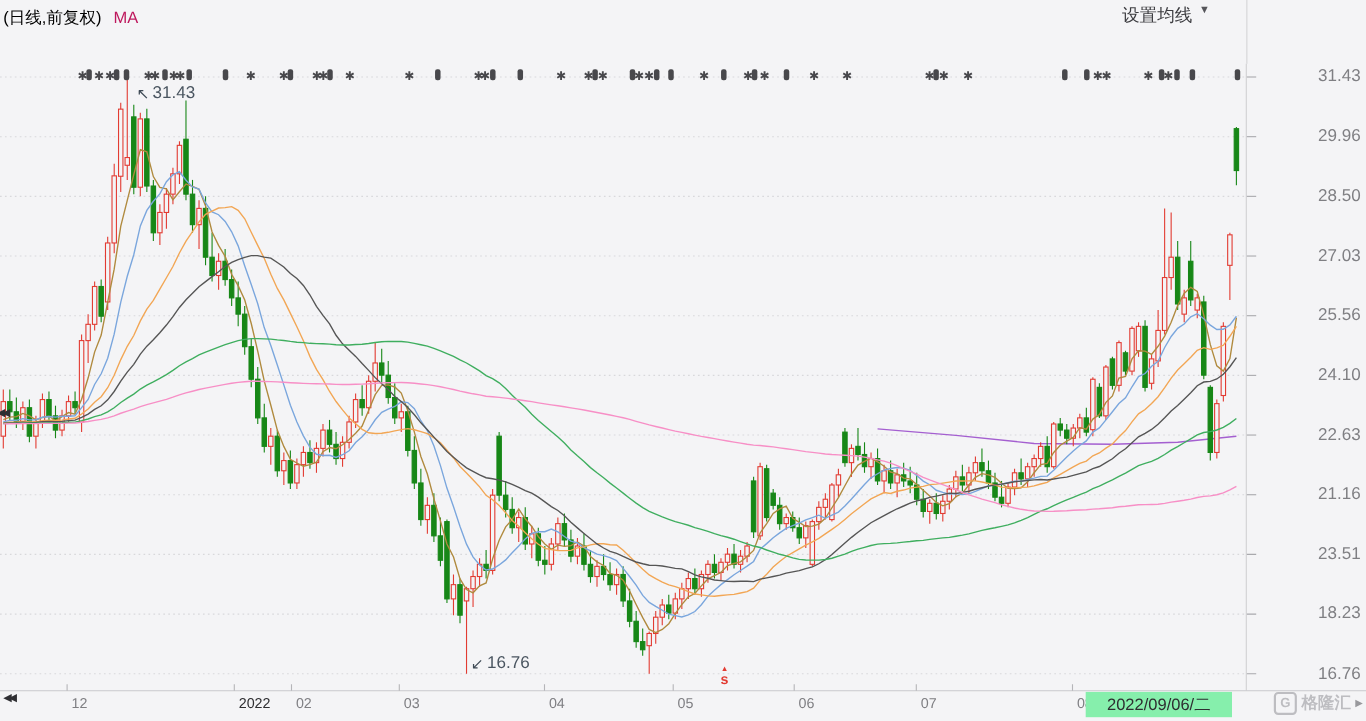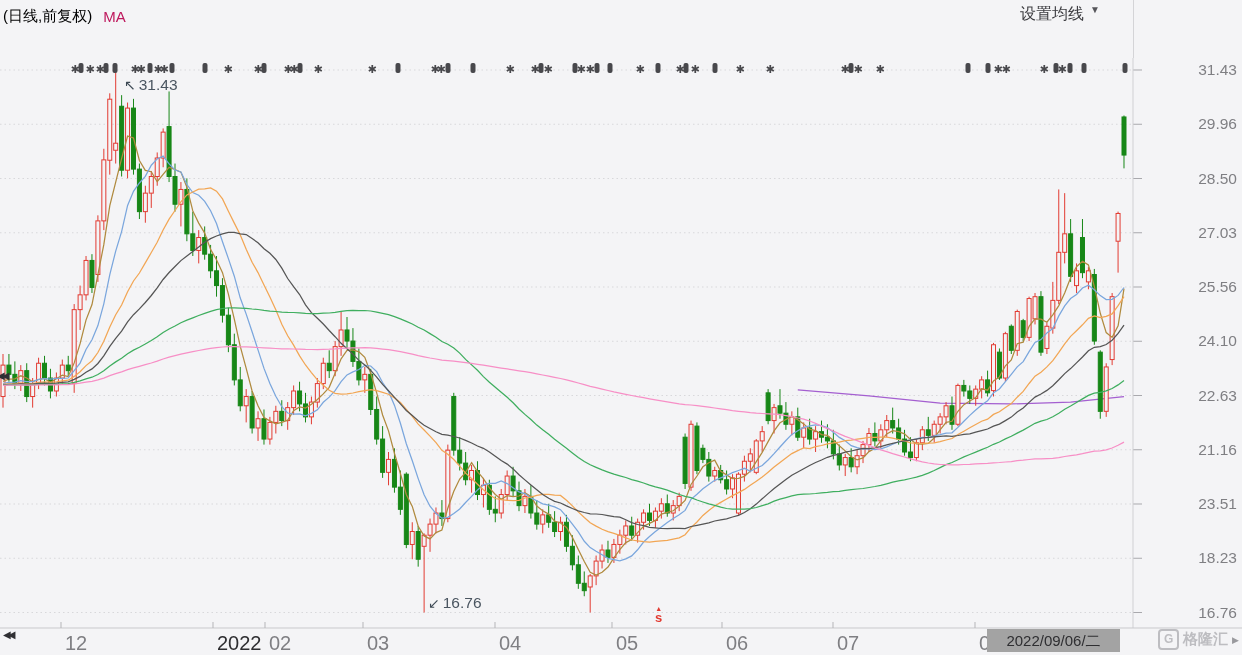--- a/index.html
+++ b/index.html
@@ -11,23 +11,23 @@
   .hdr-title{font-weight:400;}
   .ma-label{color:#be185d;}
   .settings-btn{position:absolute;left:1020px;top:4px;height:24px;display:flex;align-items:flex-start;gap:6px;
     font-size:16px;color:#3c3c40;cursor:pointer;z-index:6;}
   .caret{font-size:10px;color:#55555a;}
   .date-range-row{position:absolute;left:849px;top:32px;height:22px;display:flex;align-items:center;gap:4px;z-index:6;}
   .date-range{font-size:15.5px;color:#3a3a3e;text-decoration:underline;cursor:pointer;}
   .pin{width:17px;height:17px;}
   .vline-top{position:absolute;left:1133px;top:0;width:1px;height:58px;background:#d4d4d7;}
   .ylabel{position:absolute;width:70px;text-align:right;font-size:15.5px;color:#7f7f83;z-index:2;}
-  .xlabel{position:absolute;top:632px;font-size:20px;color:#7f7f83;z-index:2;white-space:nowrap;}
+  .xlabel{position:absolute;top:632px;font-size:13px;color:#7f7f83;z-index:2;white-space:nowrap;}
   .xlabel.year{color:#2e2e31;}
-  .x-highlight{position:absolute;top:629px;height:23px;line-height:23px;background:#a3a3a3;color:#2e2e31;
+  .x-highlight{position:absolute;top:629px;height:23px;line-height:23px;background:#86efac;color:#2e2e31;
     font-size:15px;text-align:center;z-index:4;}
   .anno{position:absolute;font-size:15.5px;color:#4a5560;z-index:3;white-space:nowrap;display:flex;gap:3px;align-items:center;}
   .anno .arr{font-size:14px;color:#3e4a55;}
   .s-marker{position:absolute;left:655px;top:605px;display:flex;flex-direction:column;align-items:center;
     line-height:1;z-index:4;cursor:pointer;}
   .s-marker .tri{font-size:7px;color:#e23b32;}
   .s-marker .s{font-size:13px;font-weight:bold;color:#e23b32;margin-top:-1px;}
   .scroll-arrow{position:absolute;font-size:10px;color:#2f2f33;letter-spacing:-3px;z-index:4;cursor:pointer;}
   .watermark{position:absolute;right:3px;top:629px;display:flex;align-items:center;gap:4px;z-index:5;opacity:.85;}
   .wm-box{width:17px;height:17px;border:2px solid #b4b4b8;border-radius:4px;color:#b4b4b8;font-weight:bold;

